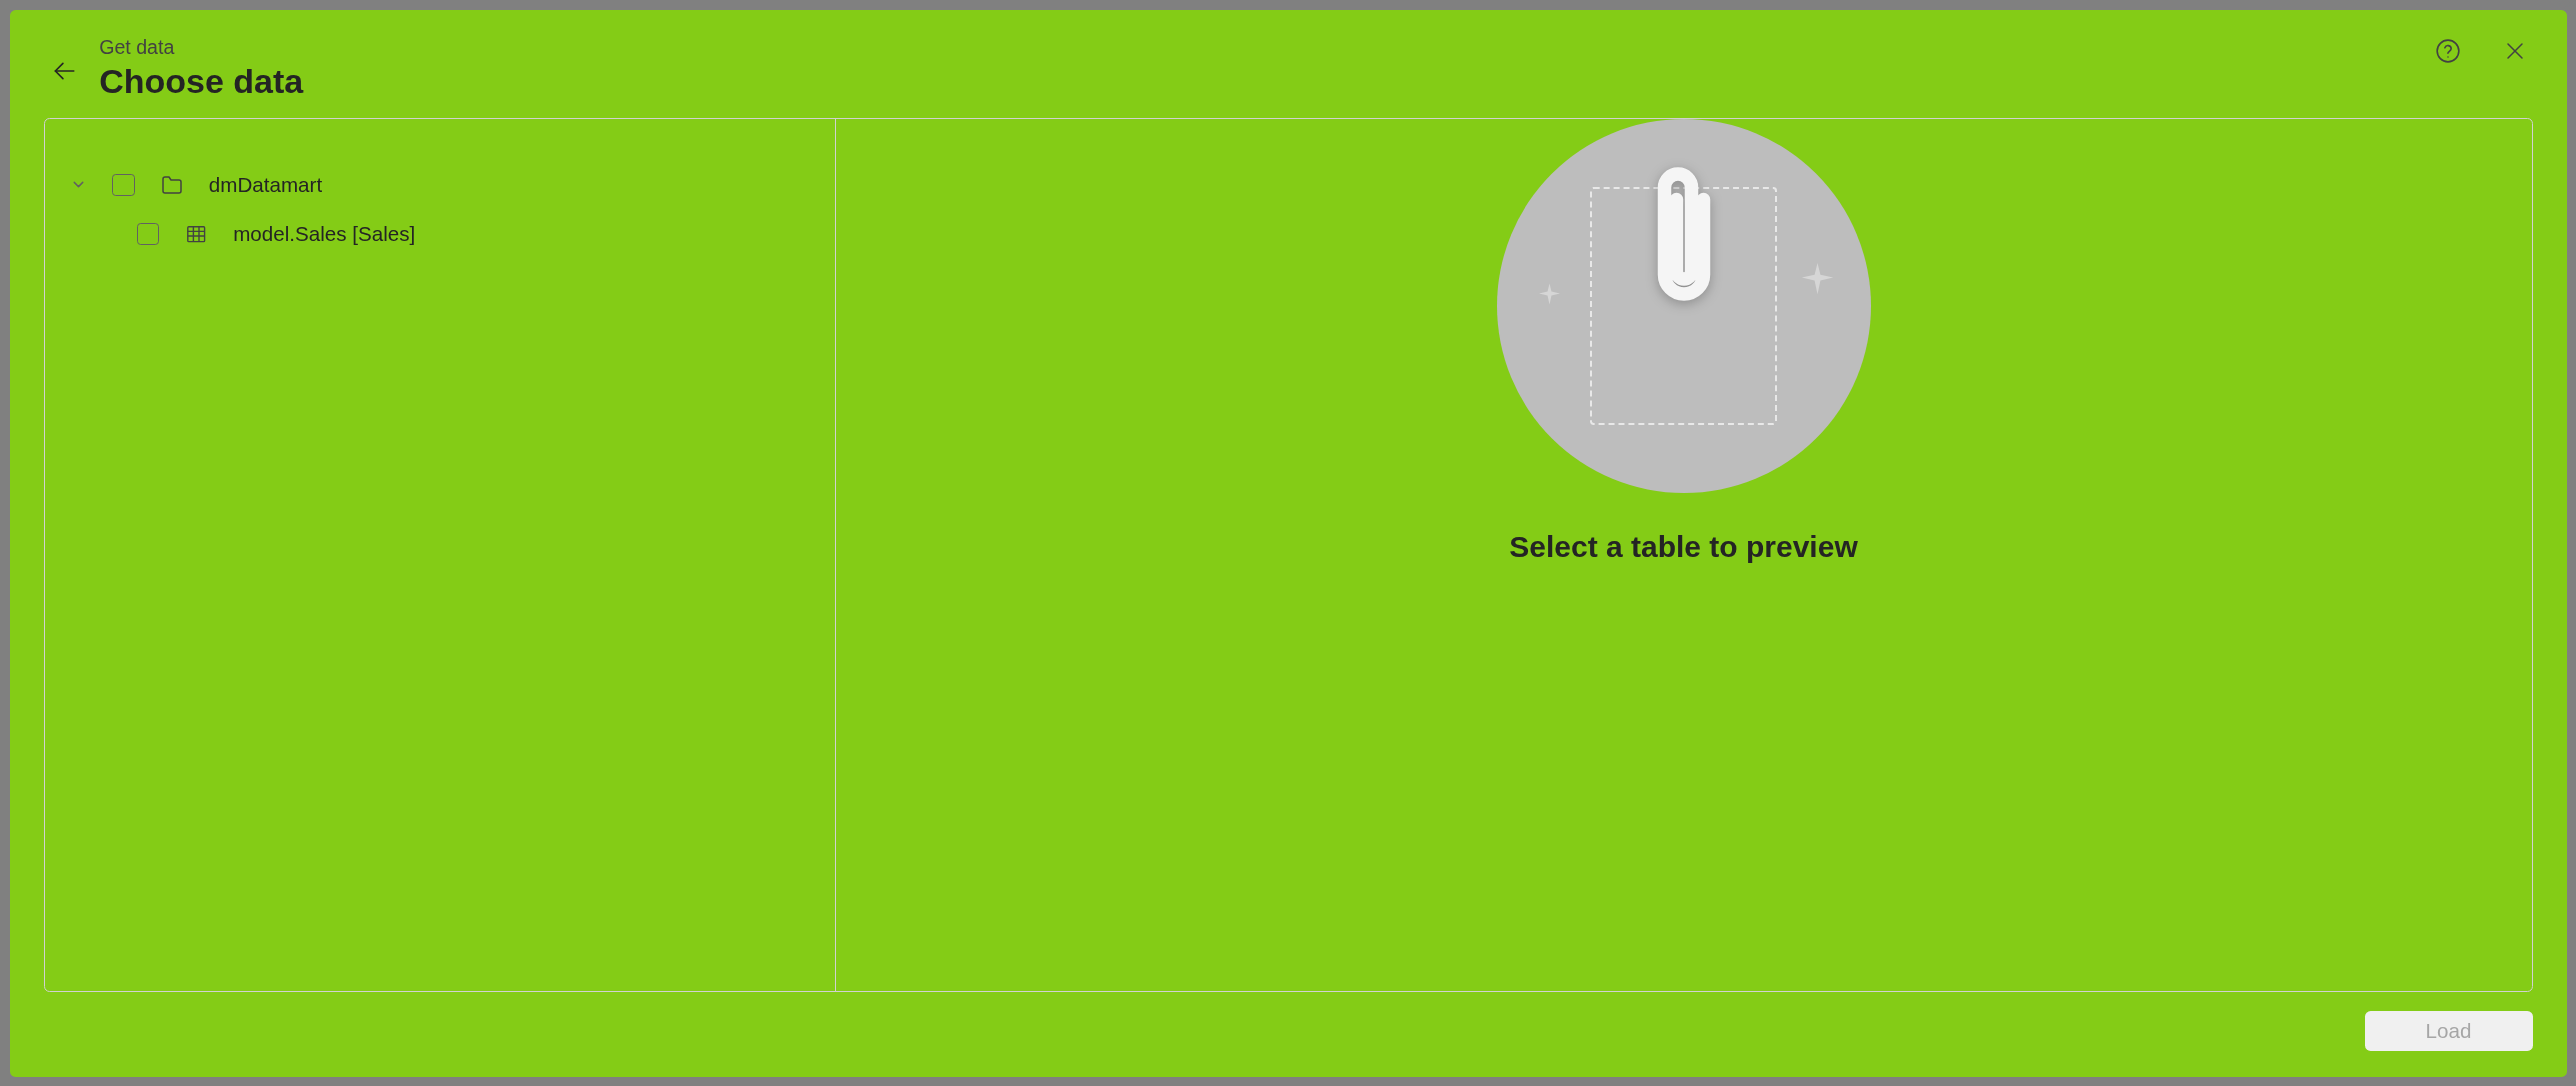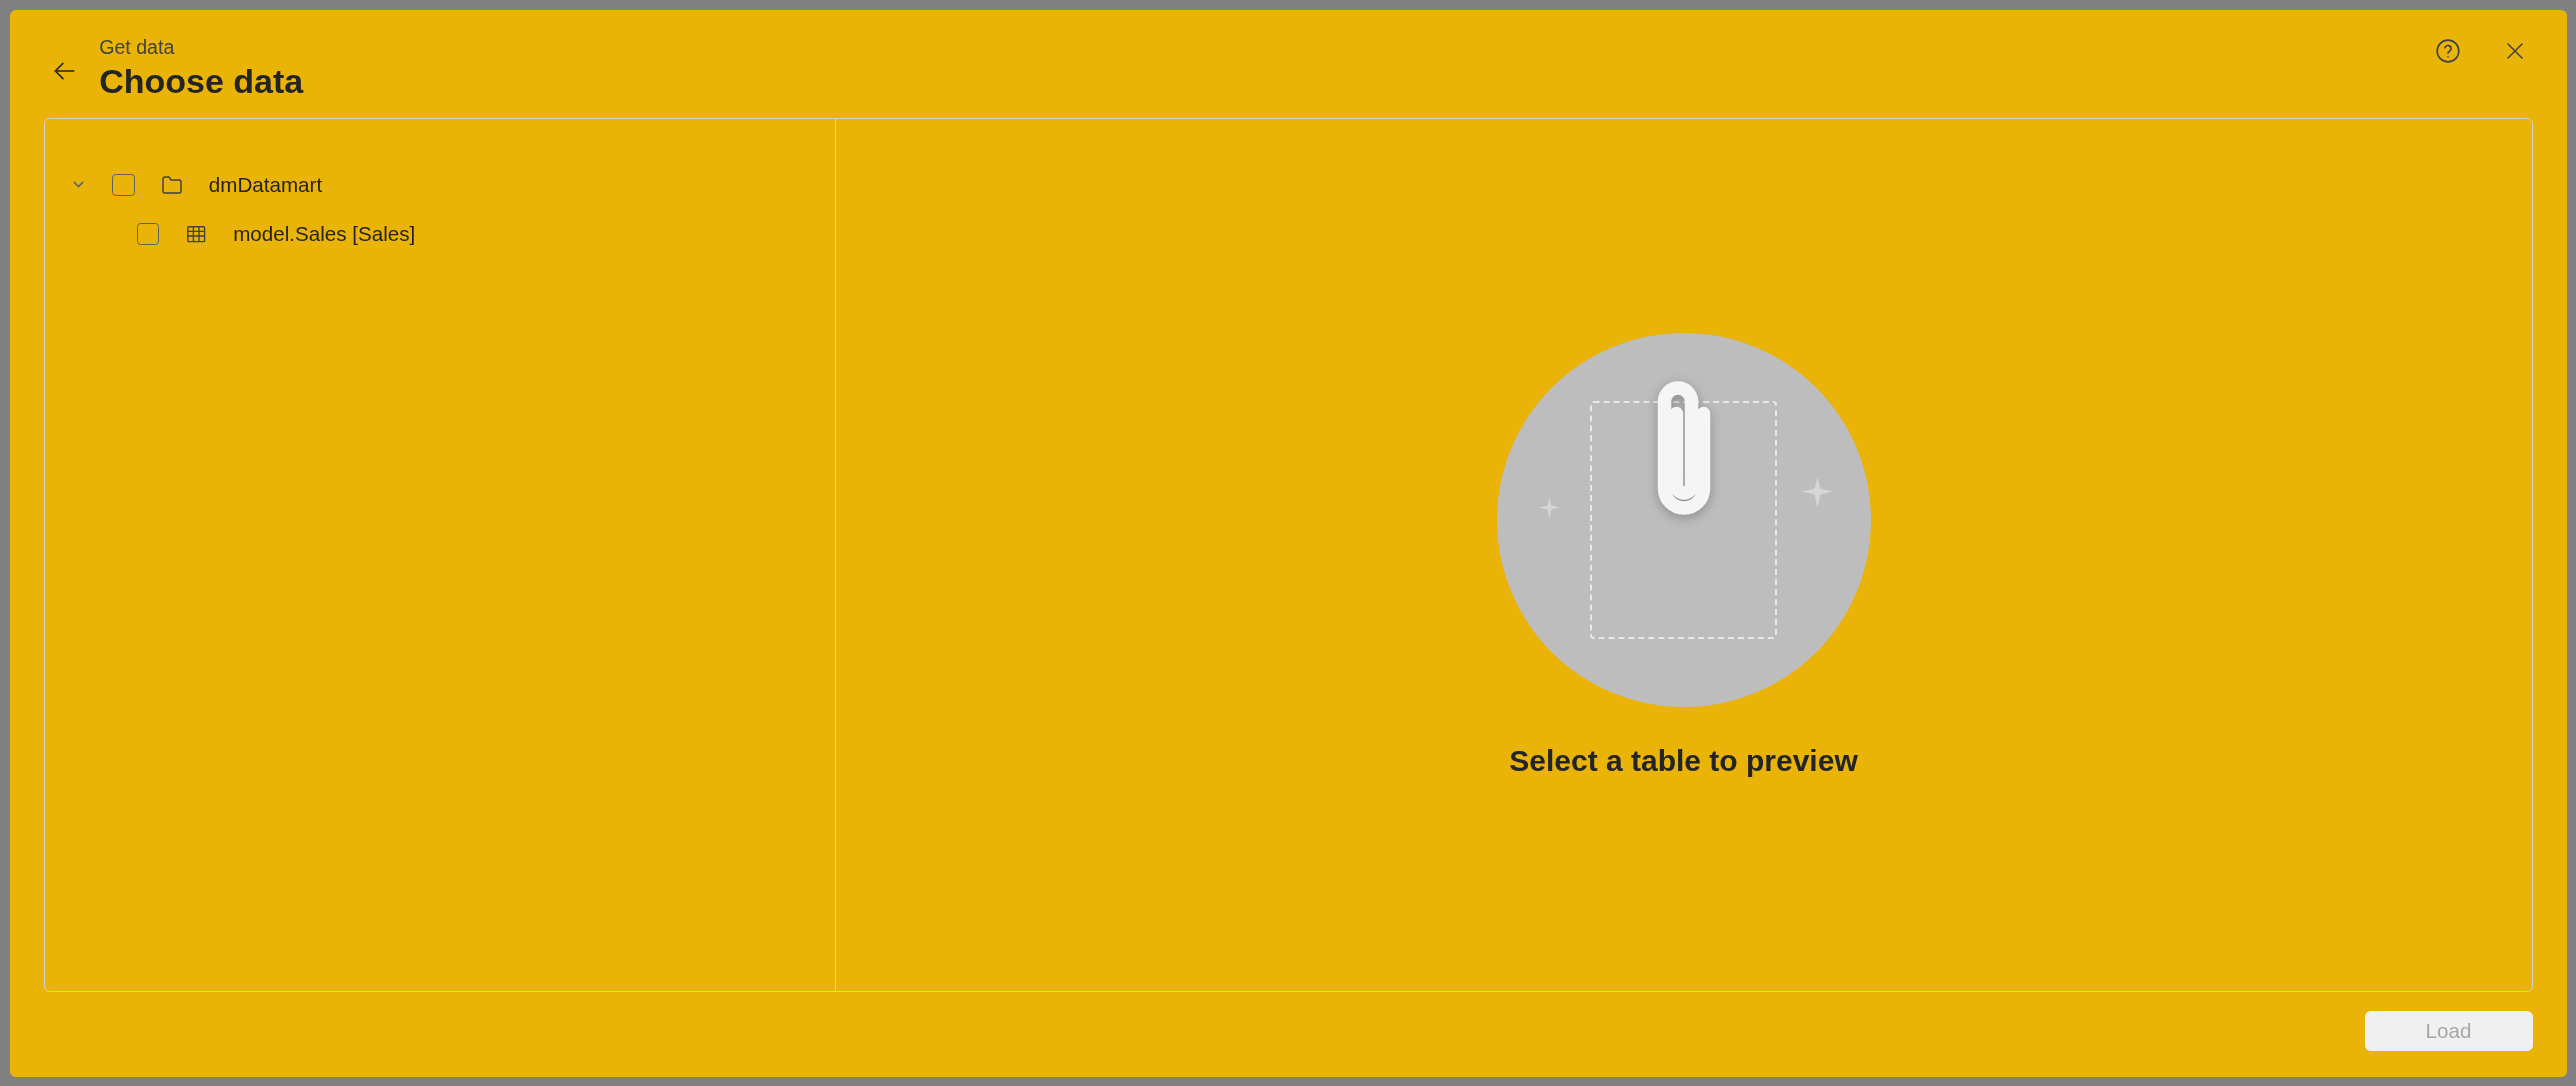--- a/index.html
+++ b/index.html
@@ -7,21 +7,21 @@
   body {
     font-family: "Segoe UI", -apple-system, BlinkMacSystemFont, sans-serif;
     background: #808080;
     display: flex;
     align-items: center;
     justify-content: center;
   }
   .dialog {
     width: 2557px;
     height: 1067px;
-    background: #eab308;
+    background: #84cc16;
     border-radius: 5.6px;
     display: flex;
     flex-direction: column;
     overflow: hidden;
   }
 
   
   .header {
     display: flex;
     align-items: flex-start;
@@ -126,21 +126,20 @@
     overflow: hidden;
     text-overflow: ellipsis;
   }
 
   
   .preview {
     flex: 1;
     display: flex;
     flex-direction: column;
     align-items: center;
-    justify-content: center;
     gap: 37px;
   }
   .placeholder-art {
     width: 374px; height: 374px;
     border-radius: 50%;
     background: #bdbdbd;
     position: relative;
     display: flex; align-items: center; justify-content: center;
   }
   .doc-outline {

